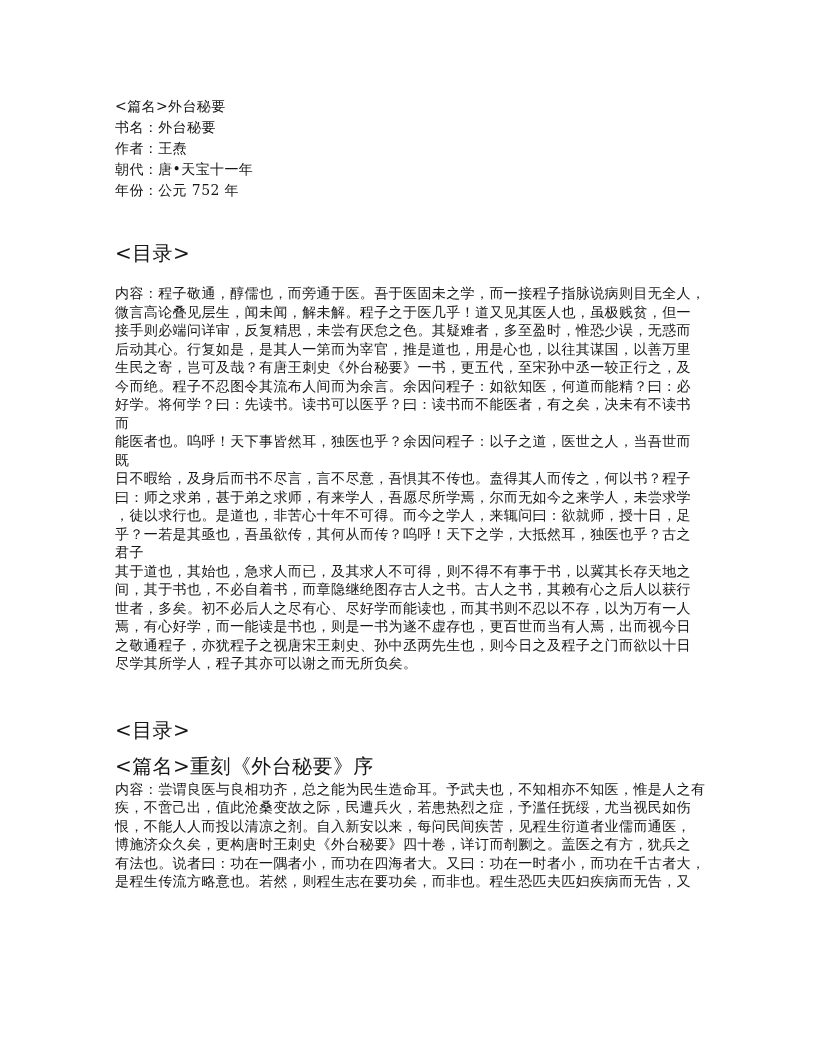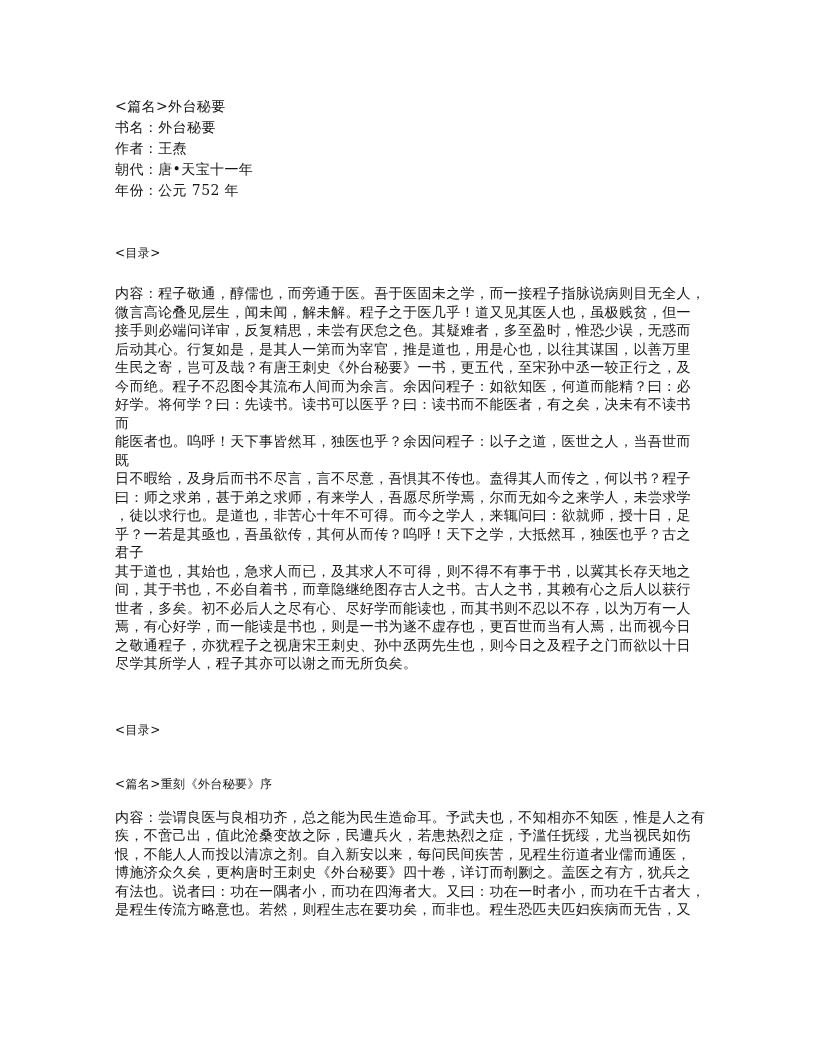--- a/index.html
+++ b/index.html
@@ -20,38 +20,38 @@
     color: #161616;
     padding: 96px 96px 0 115px;
   }
   .meta {
     font-size: 14px;
     line-height: 21px;
     white-space: pre;
     letter-spacing: 0.4px;
   }
   .line {
-    font-size: 12px;
+    font-size: 20px;
     line-height: 19px;
     white-space: pre;
     letter-spacing: 0.4px;
   }
   .para {
     font-size: 14px;
     line-height: 18.5px;
     white-space: pre;
     letter-spacing: 0.4px;
   }
   .toc-1   { margin-top: 43px; }
   .title-1 { margin-top: 23px; }
   .body-1  { margin-top: 21px; }
   .sig-1   { font-size: 14px; line-height: 18.5px; white-space: pre; letter-spacing: 0.4px; }
   .toc-2   { margin-top: 48px; }
-  .title-2 { margin-top: 35px; }
-  .body-2  { margin-top: 14px; }
+  .title-2 { margin-top: 17px; }
+  .body-2  { margin-top: 4px; }
 </style>
 </head>
 <body>
 
 <div class="page">
 
   <div class="meta">&lt;篇名&gt;外台秘要
 书名：外台秘要
 作者：王焘
 朝代：唐•天宝十一年

